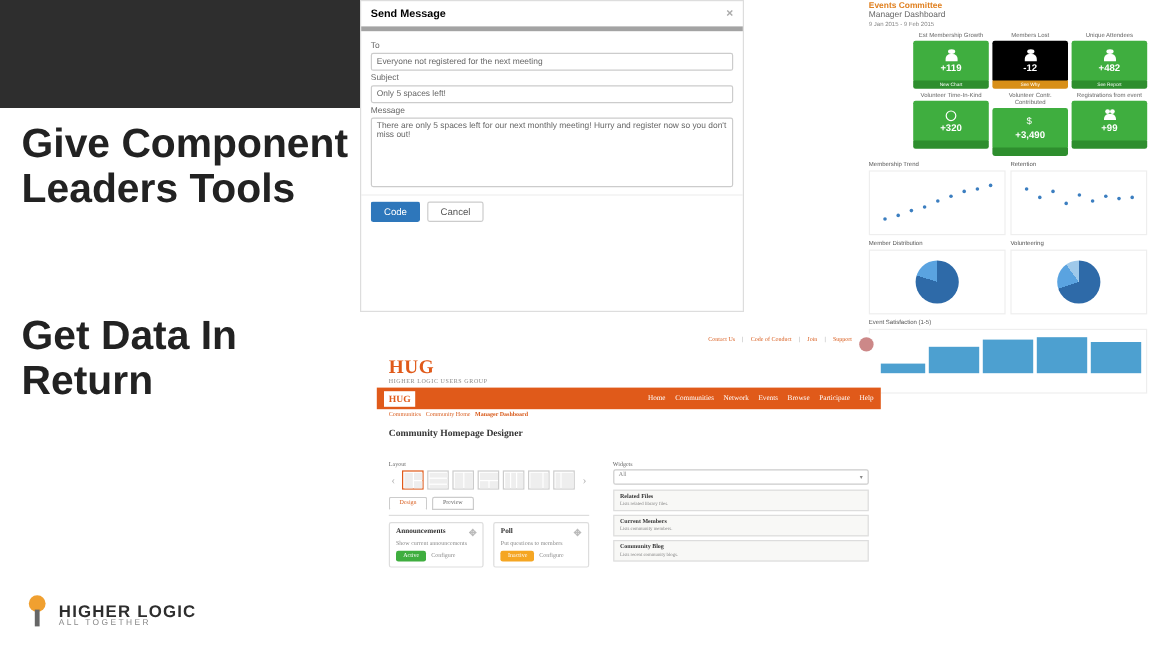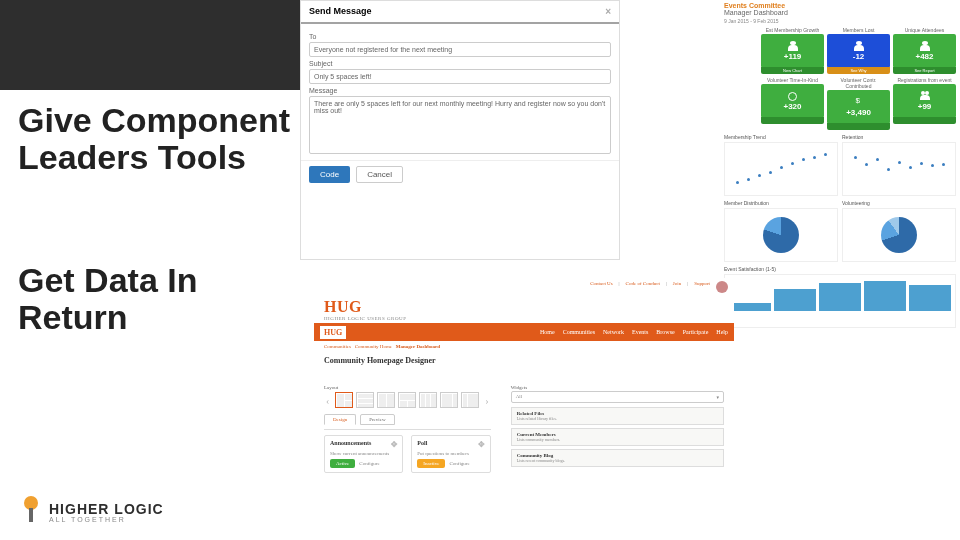--- a/index.html
+++ b/index.html
@@ -14,42 +14,42 @@
   .logo-mark .bulb { width: 14px; height: 14px; border-radius: 50%; background: #f0a030; position: absolute; top: 0; left: 4px; }
   .logo-mark .stem { width: 4px; height: 14px; background: #666; position: absolute; top: 12px; left: 9px; }
   .logo-text { display: flex; flex-direction: column; line-height: 1; }
   .logo-text .big { font-size: 14px; font-weight: 800; letter-spacing: 1px; color: #2e2e2e; }
   .logo-text .small { font-size: 7px; letter-spacing: 2px; color: #888; }
 
   .right-col { width: 660px; height: 540px; position: relative; background: #fff; }
 
   
   .send-modal { position: absolute; top: 0; left: 0; width: 320px; height: 260px; border: 1px solid #ddd; background: #fff; font-size: 8px; }
-  .send-modal .title { padding: 5px 8px; font-weight: 600; font-size: 9px; border-bottom: 2px solid #a3a3a3; display: flex; justify-content: space-between; }
+  .send-modal .title { padding: 5px 8px; font-weight: 600; font-size: 9px; border-bottom: 4px solid #a3a3a3; display: flex; justify-content: space-between; }
   .send-modal .close { color: #aaa; font-size: 10px; }
   .send-modal .body { padding: 6px 8px; }
   .send-modal label { display: block; color: #666; font-size: 7px; margin: 3px 0 2px; }
   .send-modal .field { border: 1px solid #ccc; border-radius: 2px; padding: 3px 4px; font-size: 7px; color: #666; background: #fff; min-height: 12px; }
   .send-modal .msg { min-height: 58px; }
   .send-modal .actions { padding: 5px 8px; border-top: 1px solid #eee; display: flex; gap: 6px; }
   .btn { padding: 3px 10px; border-radius: 2px; font-size: 8px; border: 1px solid transparent; }
   .btn-primary { background: #2e77bb; color: #fff; }
   .btn-default { background: #fff; border-color: #ccc; color: #555; }
 
   
   .dashboard { position: absolute; top: 0; right: 0; width: 240px; height: 390px; background: #fff; font-size: 6px; padding: 2px 4px; }
   .dash-title { color: #e08020; font-size: 7px; font-weight: 600; }
   .dash-sub { color: #666; font-size: 7px; }
   .dash-date { color: #888; font-size: 5px; margin: 2px 0 3px; }
   .stat-row { display: flex; gap: 3px; margin-bottom: 3px; margin-left: 37px; }
   .stat { flex: 1; display: flex; flex-direction: column; }
   .stat .lbl { font-size: 5px; color: #666; text-align: center; margin-bottom: 1px; }
   .stat .card { height: 34px; border-radius: 2px; color: #fff; display: flex; flex-direction: column; align-items: center; justify-content: center; }
   .stat .card.green { background: #3fae3f; }
-  .stat .card.orange { background: #1d4ed8; }
+  .stat .card.orange { background: #000000; }
   .stat .icon { width: 10px; height: 10px; margin-bottom: 1px; position: relative; }
   .stat .icon.person::before { content:""; position:absolute; top:0; left:2px; width:6px; height:4px; border-radius:50%; background:#fff; }
   .stat .icon.person::after { content:""; position:absolute; top:4px; left:0; width:10px; height:6px; border-radius:4px 4px 0 0; background:#fff; }
   .stat .icon.clock { border:1px solid #fff; border-radius:50%; width:9px; height:9px; }
   .stat .icon.dollar::before { content:"$"; color:#fff; font-size:8px; position:absolute; left:2px; top:-1px; }
   .stat .icon.people::before { content:""; position:absolute; top:0; left:1px; width:4px; height:4px; border-radius:50%; background:#fff; box-shadow:4px 0 0 #fff; }
   .stat .icon.people::after { content:""; position:absolute; top:4px; left:0; width:10px; height:5px; border-radius:4px 4px 0 0; background:#fff; }
   .stat .val { font-size: 8px; font-weight: 600; }
   .stat .sub { background: #2e8e2e; color: #fff; font-size: 4px; text-align: center; padding: 1px 0; border-radius: 0 0 2px 2px; margin-top: -1px; }
   .stat .sub.orange { background: #d88f18; }

